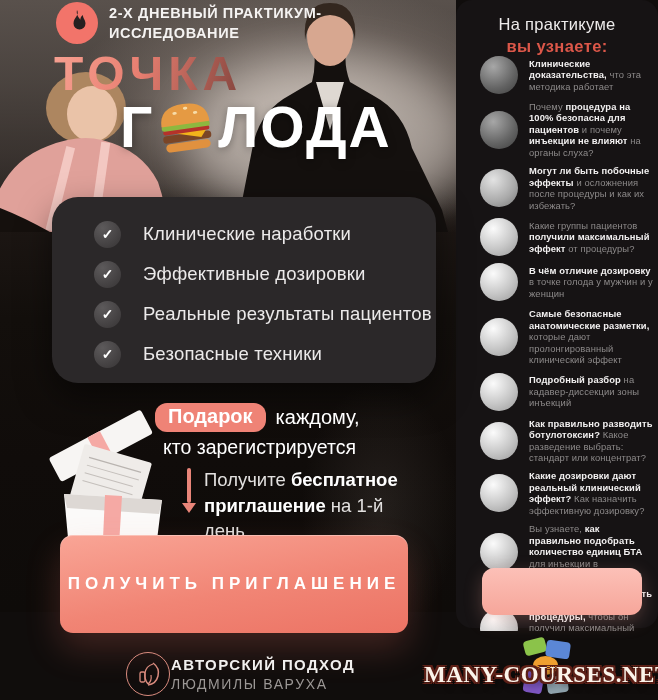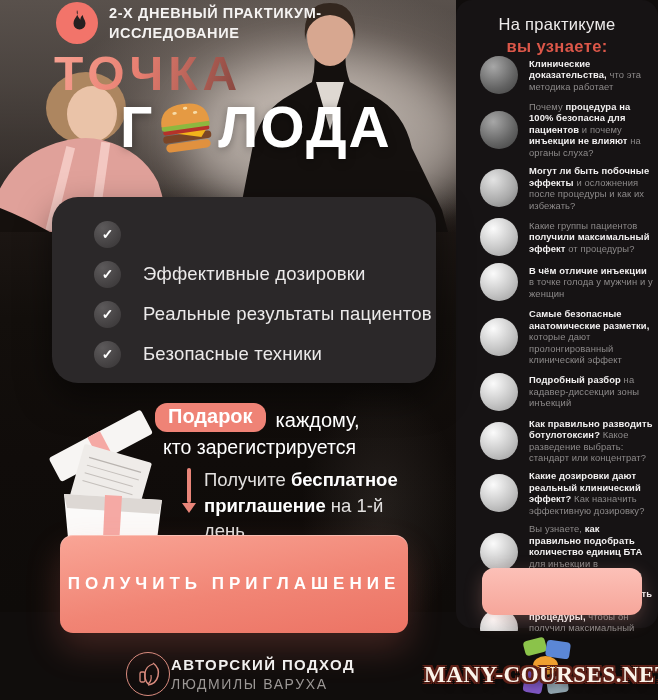--- a/index.html
+++ b/index.html
@@ -48,21 +48,21 @@
   .cl-row { display:flex; align-items:center; gap:22px; height:40px; }
   .check {
     width:27px; height:27px; border-radius:50%; flex:0 0 27px;
     background:radial-gradient(circle at 32% 26%, #5d5a5b, #403d3e 75%);
     color:#fff; font-size:14px; font-weight:700;
     display:flex; align-items:center; justify-content:center;
   }
   .cl-label { color:#eceaea; font-size:18.5px; letter-spacing:0.2px; }
   
   .giftbox { position:absolute; left:36px; top:402px; z-index:6; }
-  .gift-line1 { position:absolute; left:155px; top:403px; z-index:6; display:flex; align-items:flex-end; gap:10px; }
+  .gift-line1 { position:absolute; left:155px; top:403px; z-index:6; display:flex; align-items:center; gap:10px; }
   .pill { background:#ef8376; color:#fff; font-weight:700; font-size:20px; padding:2px 13px 4px; border-radius:12px; }
   .gl1-rest { color:#fff; font-size:20px; }
   .gift-line2 { position:absolute; left:163px; top:436px; z-index:6; color:#fff; font-size:19.5px; }
   .down-arrow { position:absolute; left:182px; top:468px; z-index:6; width:14px; height:46px; }
   .down-arrow::before { content:""; position:absolute; left:5px; top:0; width:4px; height:35px; background:#e98579; border-radius:2px; }
   .down-arrow::after { content:""; position:absolute; left:0; top:35px; border-left:7px solid transparent; border-right:7px solid transparent; border-top:10px solid #e98579; }
   .invite { position:absolute; left:204px; top:467px; width:212px; z-index:6; font-size:18.5px; line-height:1.38; color:#e2e0df; }
   .segs .b { color:#ffffff; font-weight:700; }
   .segs .n { font-weight:400; }
   
@@ -167,20 +167,21 @@
         <ellipse cx="34" cy="10" rx="2.4" ry="1.5" fill="#f7dca8"></ellipse>
         <ellipse cx="44" cy="16" rx="2.4" ry="1.5" fill="#f7dca8"></ellipse>
       </svg>
       <span>ЛОДА</span>
     </div>
 
     <div class="card">
       <div>
           <div class="cl-row">
             <span class="check">✓</span>
+            <span class="cl-label">Клинические наработки</span>
           </div>
           <div class="cl-row">
             <span class="check">✓</span>
             <span class="cl-label">Эффективные дозировки</span>
           </div>
           <div class="cl-row">
             <span class="check">✓</span>
             <span class="cl-label">Реальные результаты пациентов</span>
           </div>
           <div class="cl-row">
@@ -249,21 +250,21 @@
         <div class="sb-item">
           <div class="sb-avatar"></div>
           <div class="sb-text segs"><span class="b">Могут ли быть побочные эффекты</span><span class="n"> и осложнения после процедуры и как их избежать?</span></div>
         </div>
         <div class="sb-item">
           <div class="sb-avatar"></div>
           <div class="sb-text segs"><span class="n">Какие группы пациентов </span><span class="b">получили максимальный эффект</span><span class="n"> от процедуры?</span></div>
         </div>
         <div class="sb-item">
           <div class="sb-avatar"></div>
-          <div class="sb-text segs"><span class="b">В чём отличие инъекции</span><span class="n"> в точке голода у мужчин и у женщин</span></div>
+          <div class="sb-text segs"><span class="b">В чём отличие дозировку</span><span class="n"> в точке голода у мужчин и у женщин</span></div>
         </div>
         <div class="sb-item">
           <div class="sb-avatar"></div>
           <div class="sb-text segs"><span class="b">Самые безопасные анатомические разметки,</span><span class="n"> которые дают пролонгированный клинический эффект</span></div>
         </div>
         <div class="sb-item">
           <div class="sb-avatar"></div>
           <div class="sb-text segs"><span class="b">Подробный разбор</span><span class="n"> на кадавер-диссекции зоны инъекций</span></div>
         </div>
         <div class="sb-item">

